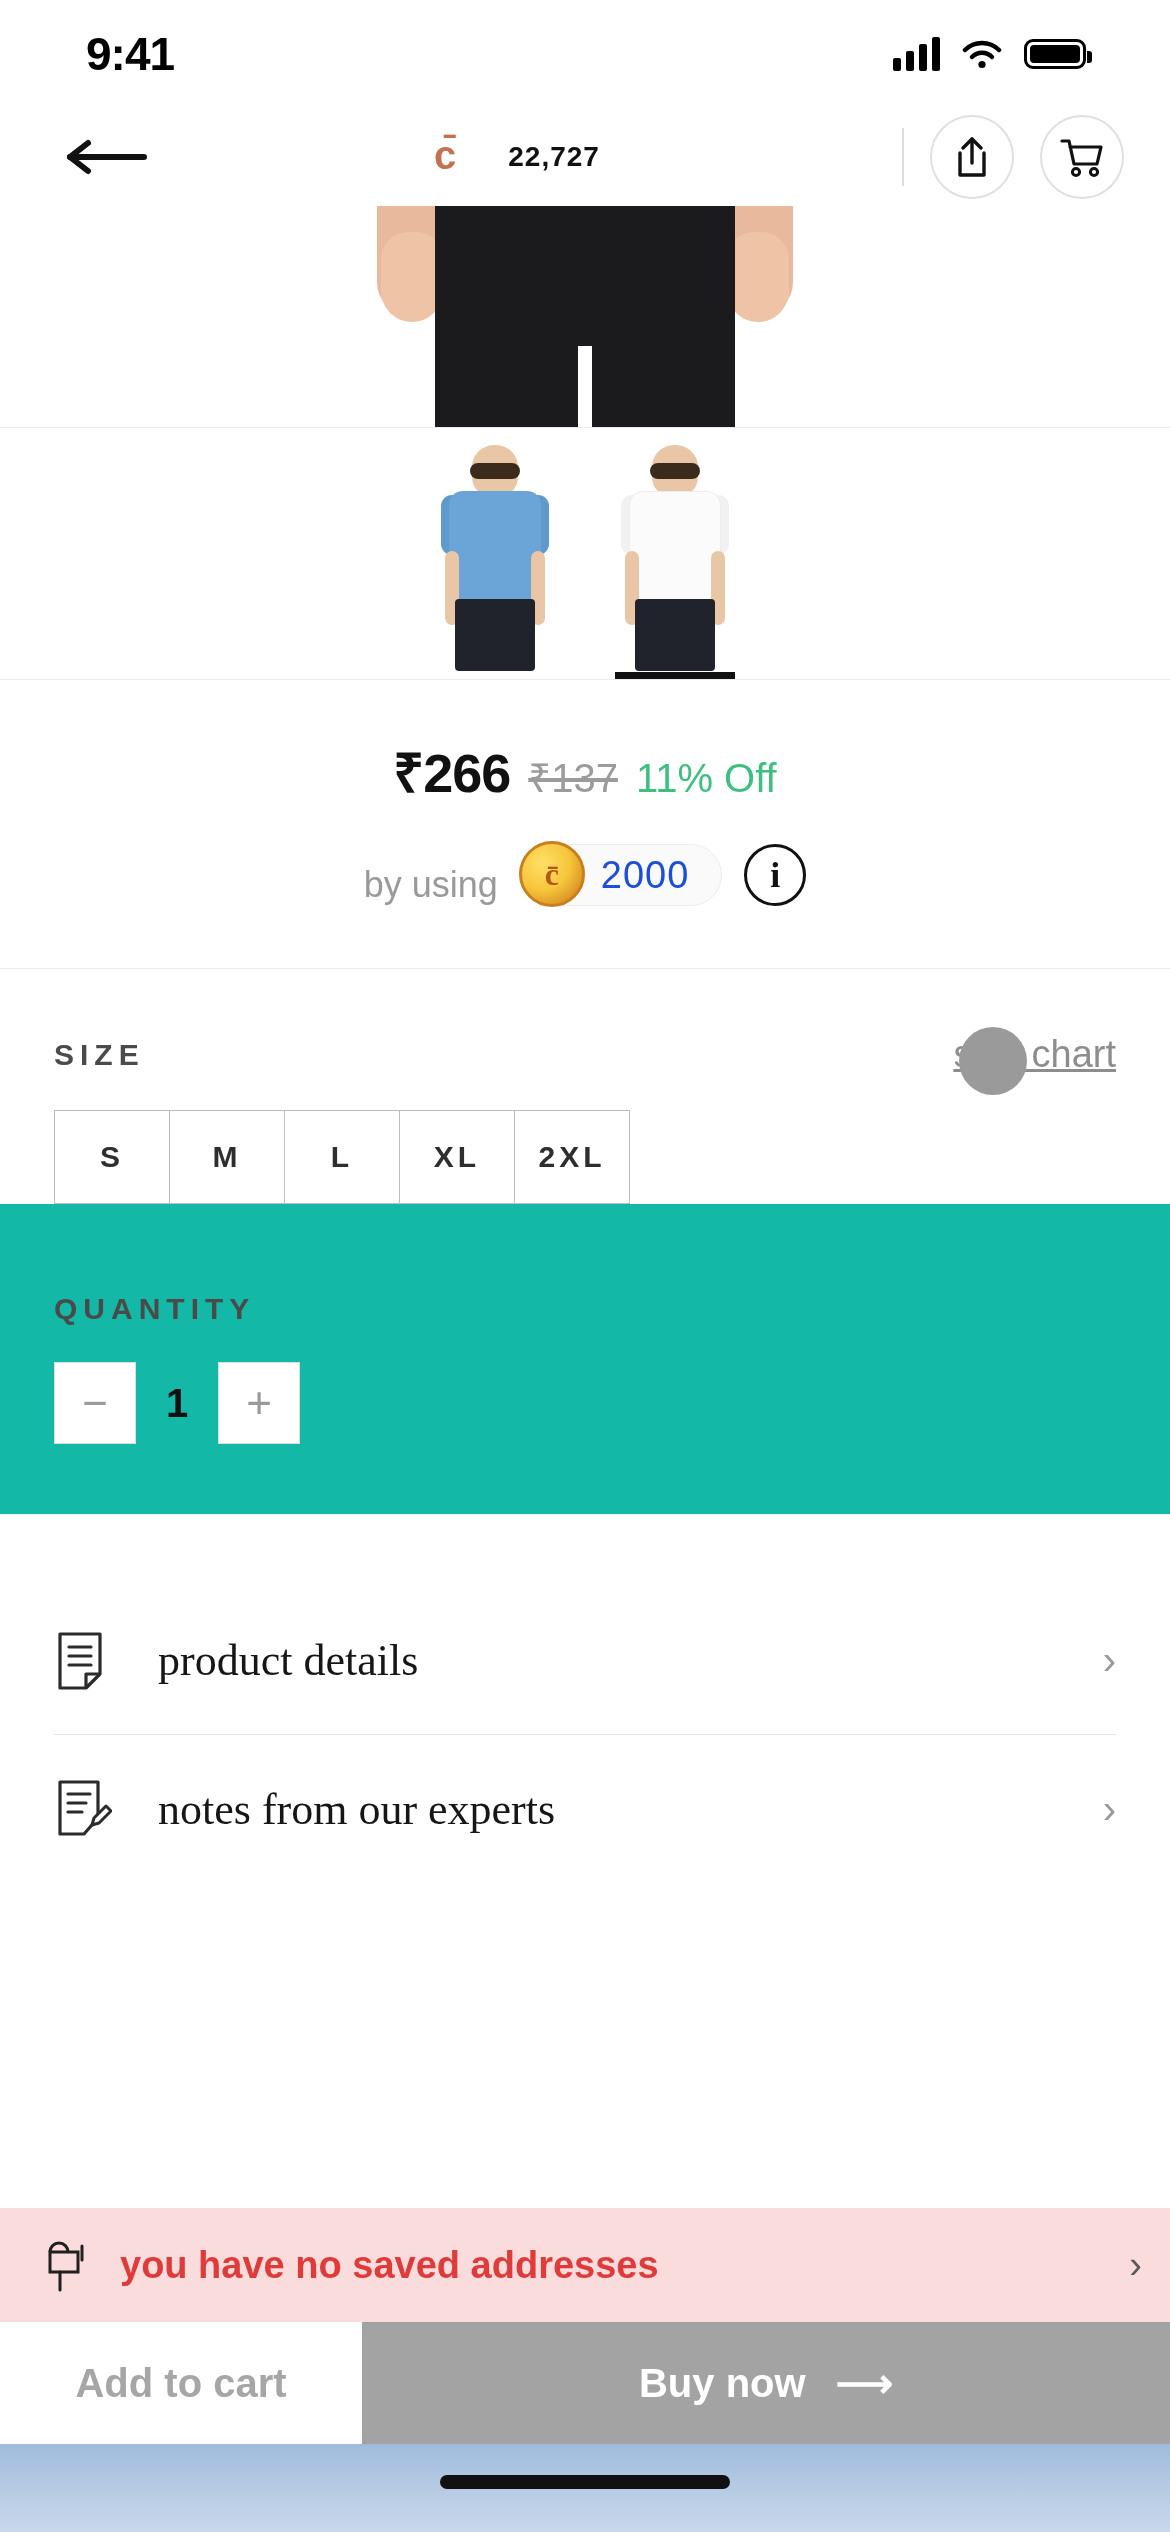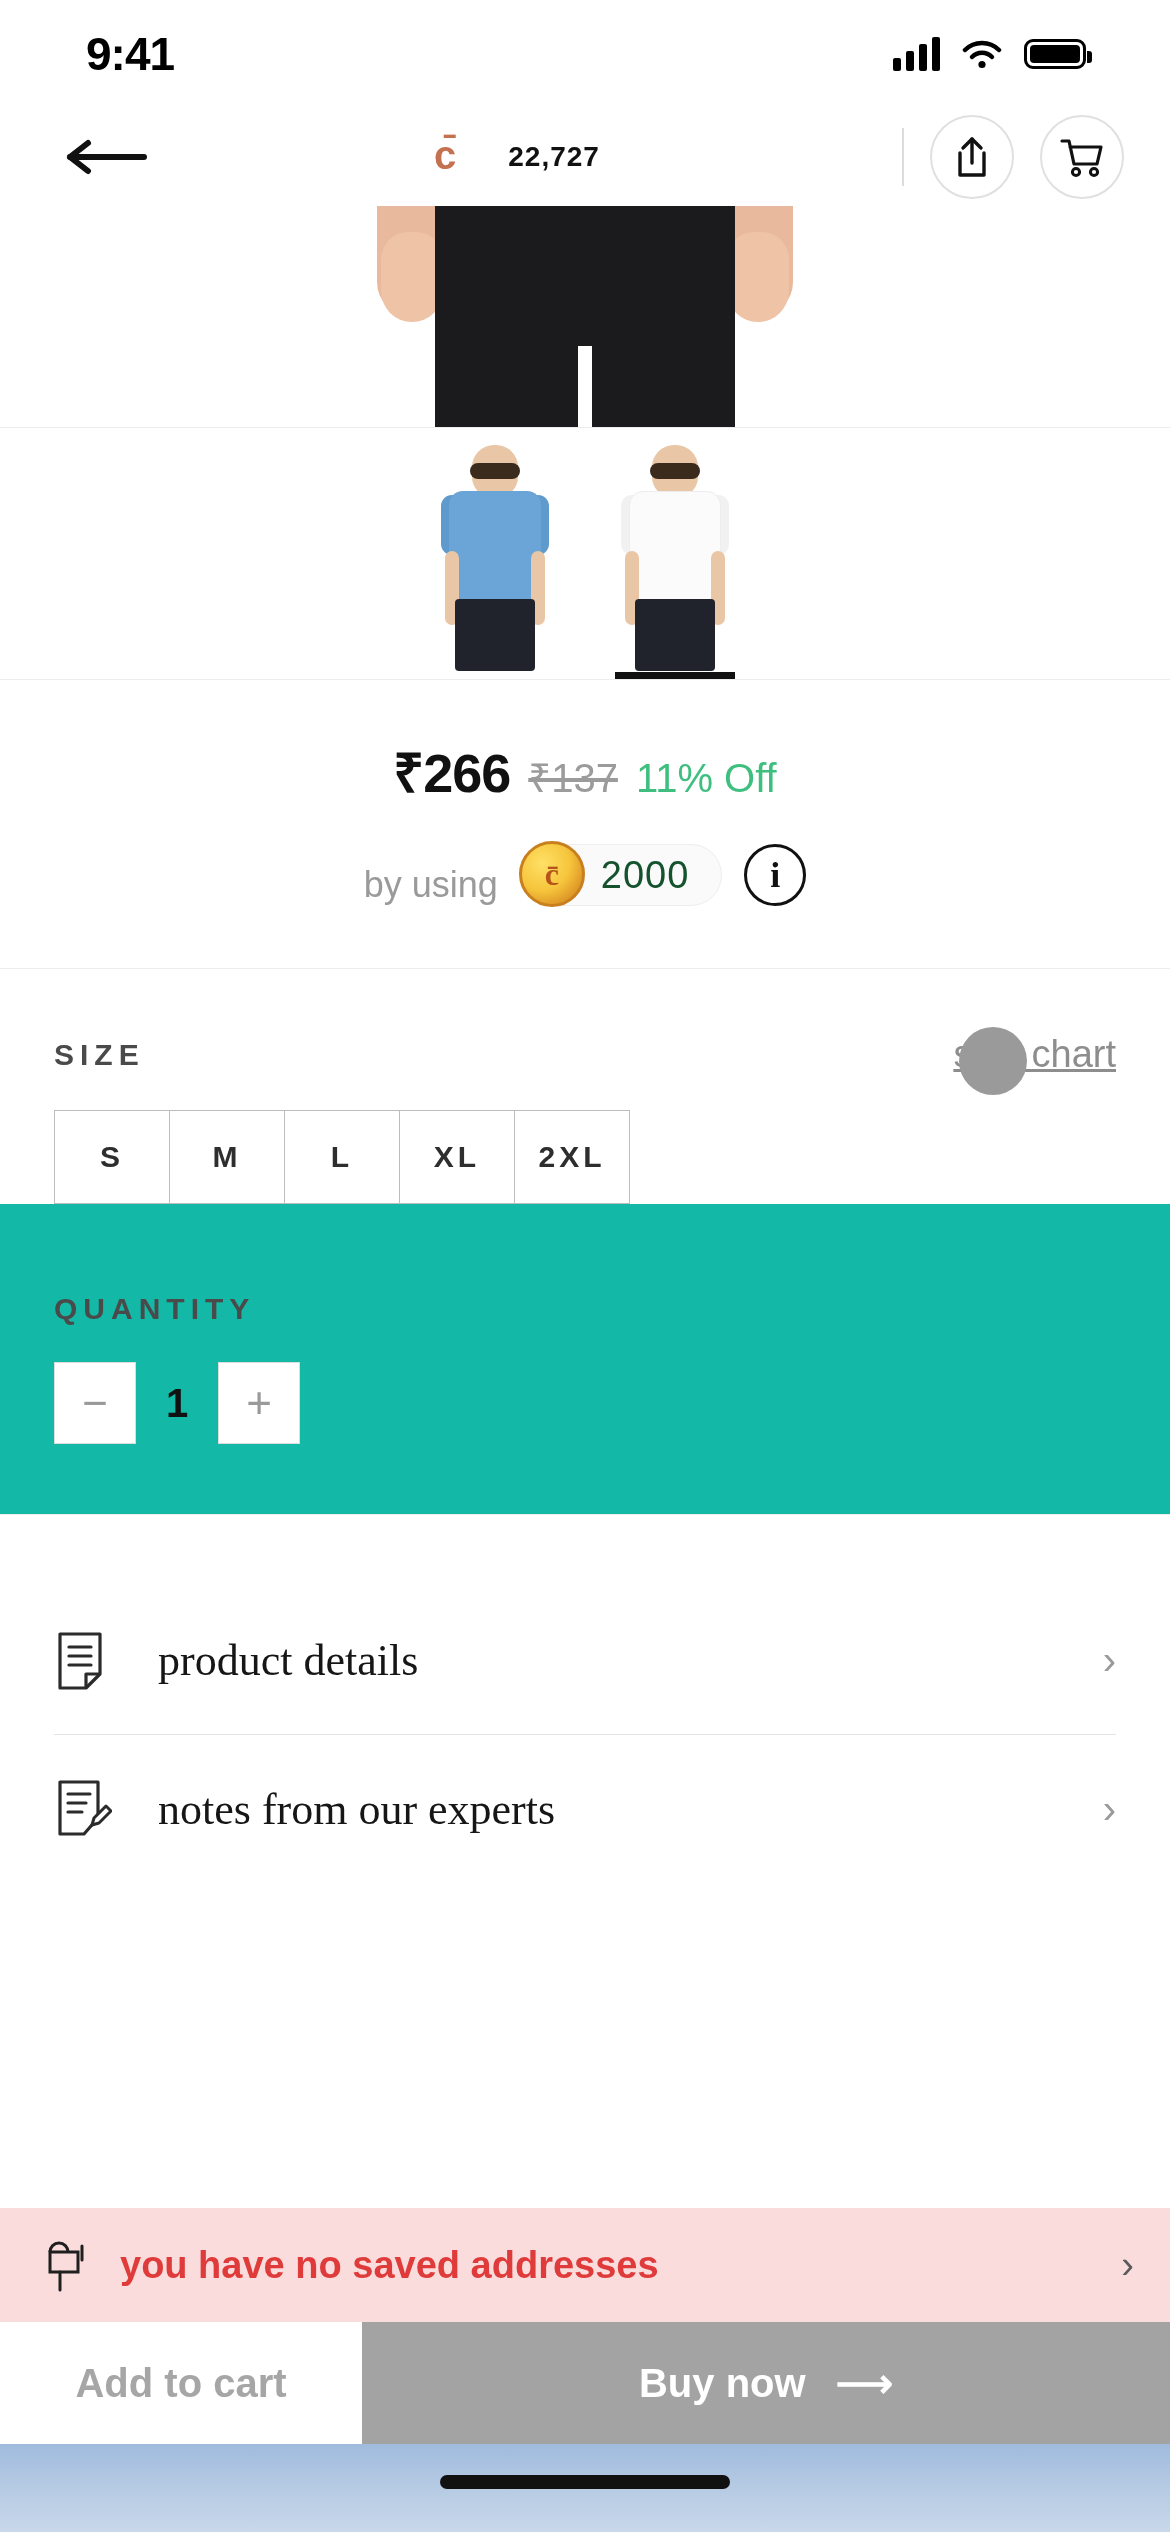--- a/index.html
+++ b/index.html
@@ -90,21 +90,21 @@
   .coin-pill{
     display:flex; align-items:center; height:62px; border-radius:31px;
     background:#fafafa; border:1px solid #ededed; padding-right:32px; position:relative;
   }
   .coin-medal{
     width:66px; height:66px; border-radius:50%; margin:-2px 16px 0 -2px;
     background:radial-gradient(circle at 34% 32%, #ffe066 0%, #f6c53c 48%, #d98e23 82%, #b5671a 100%);
     border:3px solid #c8801f; display:flex; align-items:center; justify-content:center;
     font-size:32px; font-weight:700; color:#b5551a; font-family:"Liberation Serif", serif;
   }
-  .coin-amount{ font-size:38px; color:#14532d; font-weight:500; letter-spacing:1px; }
+  .coin-amount{ font-size:38px; color:#1d4ed8; font-weight:500; letter-spacing:1px; }
   .info-btn{ width:62px; height:62px; border-radius:50%; border:3px solid #111; display:flex; align-items:center; justify-content:center; font-size:36px; font-weight:700; font-family:"Liberation Serif", serif; color:#111; }
 
   
   .section{ padding:64px 54px 0; background:#fff; }
   .section-head{ display:flex; align-items:center; justify-content:space-between; }
   .section-title{ font-size:30px; letter-spacing:6px; font-weight:700; color:#4a4a4a; }
   .size-chart-link{ font-size:38px; color:#8d8d8d; text-decoration:underline; position:relative; }
   .touch-dot{
     position:absolute; width:68px; height:68px; border-radius:50%;
     background:#9a9a9a; left:6px; top:-6px;
@@ -132,21 +132,21 @@
     display:flex; align-items:center; height:148px; gap:46px;
     border-bottom:1px solid #e4e4e4;
   }
   .acc-row:last-child{ border-bottom:none; }
   .acc-label{ flex:1; font-size:44px; color:#161616; font-family:"Liberation Serif", serif; }
   .acc-chev{ font-size:40px; color:#9a9a9a; }
 
   
   .addr-banner{
     position:absolute; left:0; bottom:210px; width:100%; height:114px;
-    background:#fbdcdc; display:flex; align-items:center; padding:0 36px 0 40px; gap:26px;
+    background:#fbdcdc; display:flex; align-items:center; padding:0 28px 0 40px; gap:26px;
   }
   .addr-text{ flex:1; font-size:38px; color:#e03b3b; font-weight:700; }
   .addr-chev{ font-size:38px; color:#5a5a5a; }
 
   
   .cta-bar{ position:absolute; left:0; bottom:88px; width:100%; height:122px; display:flex; }
   .cta-add{
     flex:0 0 362px; background:#fff; display:flex; align-items:center; justify-content:center;
     font-size:40px; font-weight:700; color:#a6a6a6;
   }

